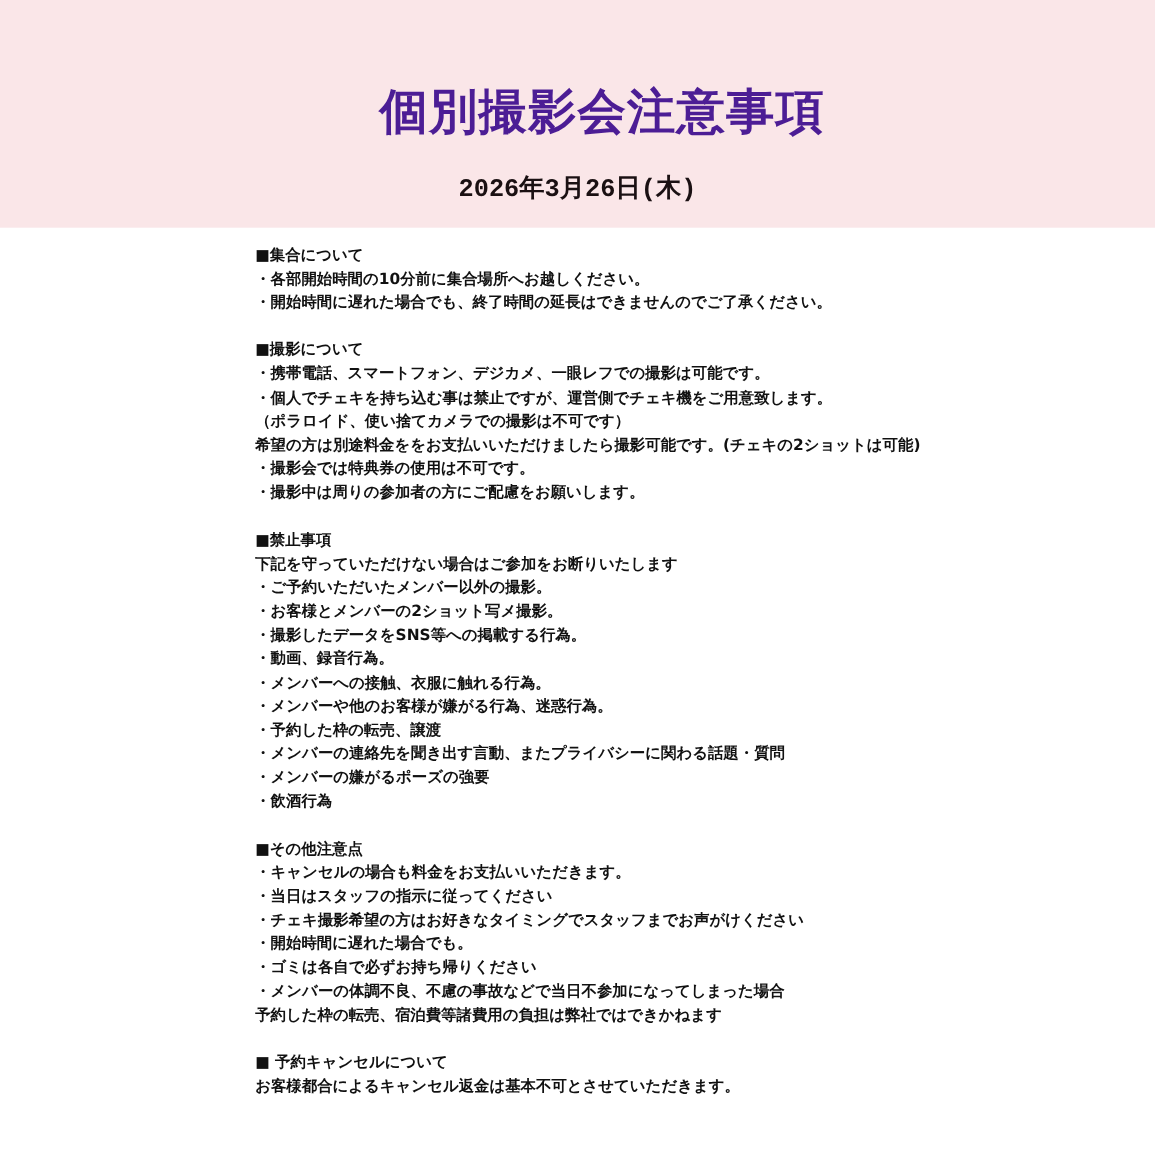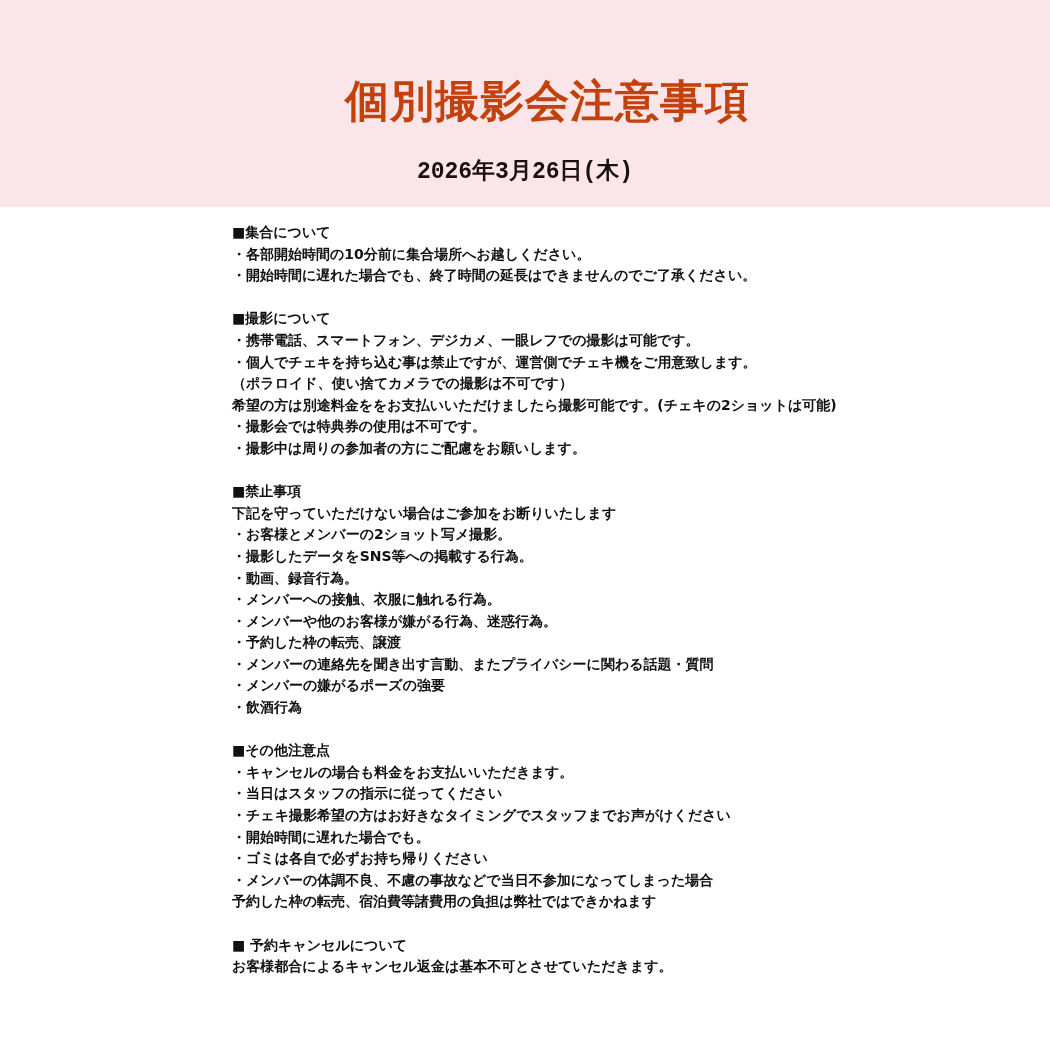--- a/index.html
+++ b/index.html
@@ -12,21 +12,21 @@
   .header {
     width: 1050px; height: 207px;
     background: #fae6e8;
     position: relative;
   }
   .title {
     position: absolute; left: 0; right: 0; top: 72px;
     text-align: center;
     font-size: 44px; font-weight: bold;
     letter-spacing: 1px;
-    color: #c2410c;
+    color: #4c1d95;
     padding-left: 45px;
   }
   .date {
     position: absolute; left: 0; right: 0; top: 155px;
     text-align: center;
     font-size: 23px; font-weight: bold;
     color: #1a1012;
     font-family: Liberation Mono, monospace;
   }
   .content {
@@ -60,20 +60,21 @@
     <div class="line">・個人でチェキを持ち込む事は禁止ですが、運営側でチェキ機をご用意致します。</div>
     <div class="line">（ポラロイド、使い捨てカメラでの撮影は不可です）</div>
     <div class="line">希望の方は別途料金ををお支払いいただけましたら撮影可能です。(チェキの2ショットは可能)</div>
     <div class="line">・撮影会では特典券の使用は不可です。</div>
     <div class="line">・撮影中は周りの参加者の方にご配慮をお願いします。</div>
   </div>
 
   <div class="section">
     <div class="line">■禁止事項</div>
     <div class="line">下記を守っていただけない場合はご参加をお断りいたします</div>
+    <div class="line">・ご予約いただいたメンバー以外の撮影。</div>
     <div class="line">・お客様とメンバーの2ショット写メ撮影。</div>
     <div class="line">・撮影したデータをSNS等への掲載する行為。</div>
     <div class="line">・動画、録音行為。</div>
     <div class="line">・メンバーへの接触、衣服に触れる行為。</div>
     <div class="line">・メンバーや他のお客様が嫌がる行為、迷惑行為。</div>
     <div class="line">・予約した枠の転売、譲渡</div>
     <div class="line">・メンバーの連絡先を聞き出す言動、またプライバシーに関わる話題・質問</div>
     <div class="line">・メンバーの嫌がるポーズの強要</div>
     <div class="line">・飲酒行為</div>
   </div>

